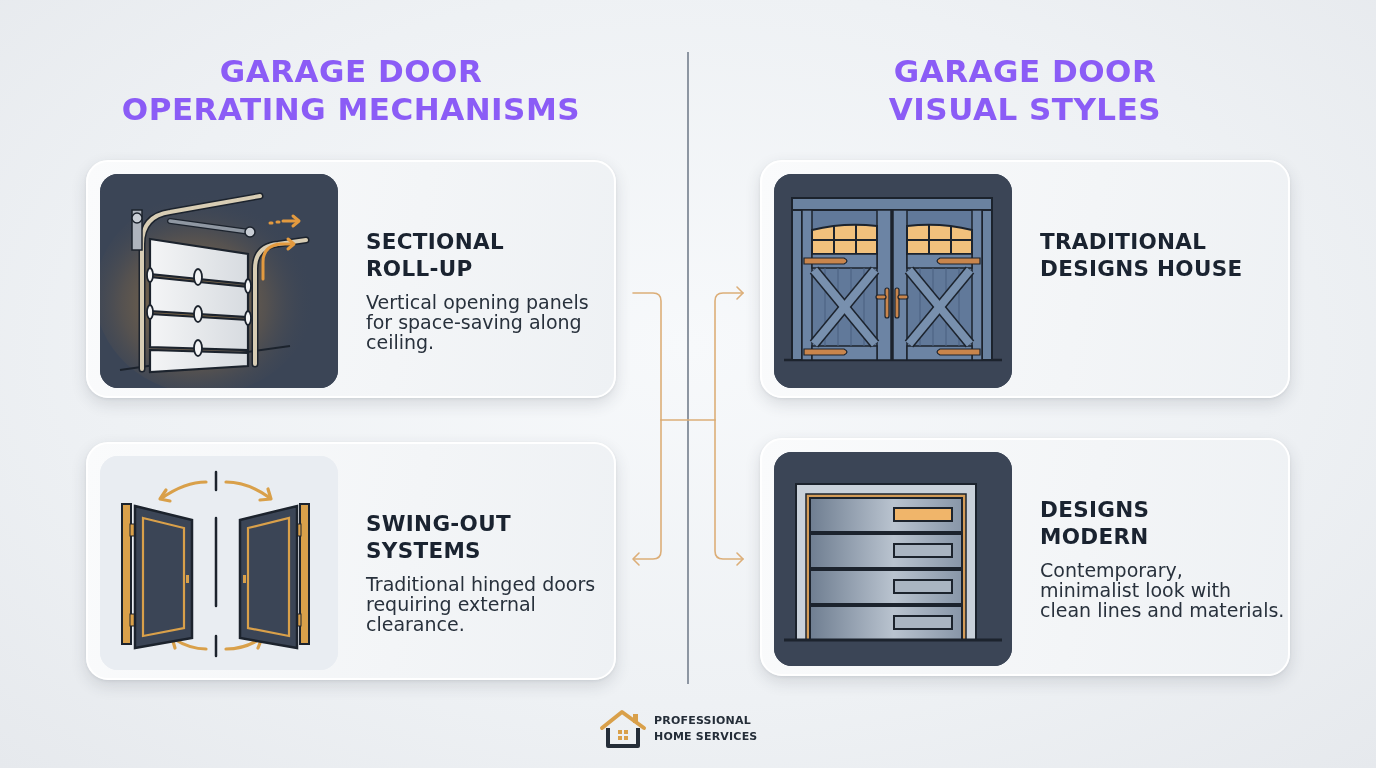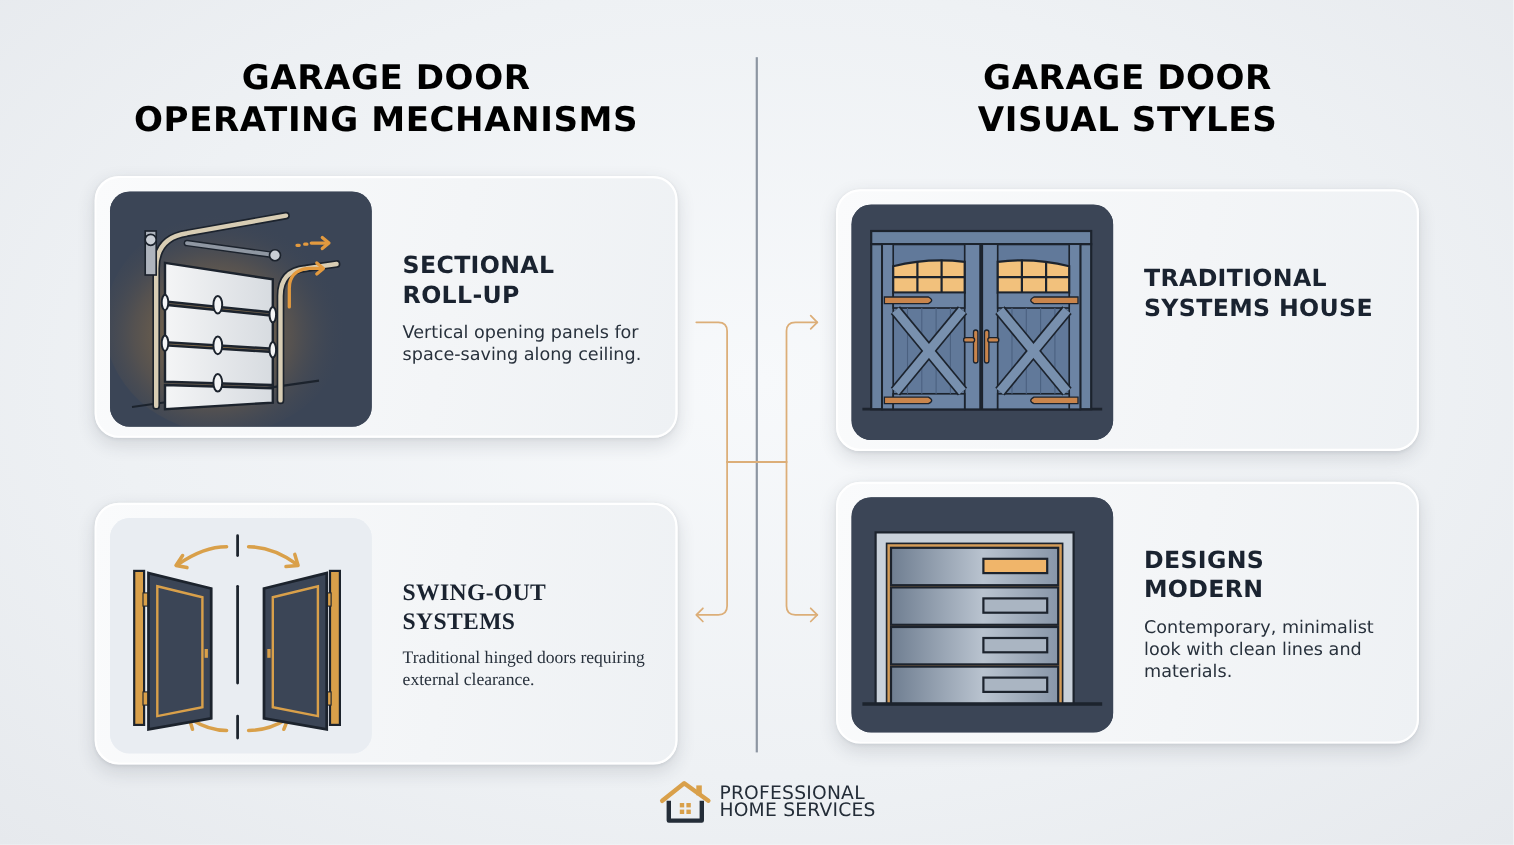--- a/index.html
+++ b/index.html
@@ -10,74 +10,74 @@
     color: #1c2530;
     position: relative;
   }
   .section-title {
     position: absolute;
     text-align: center;
     font-weight: 700;
     font-size: 31px;
     line-height: 38px;
     letter-spacing: 0.5px;
-    color: #000000;
+    color: #8b5cf6;
   }
   .title-left { left: 60px; width: 582px; top: 52px; }
   .title-right { left: 730px; width: 590px; top: 52px; }
 
   .divider {
     position: absolute; left: 687px; top: 52px; width: 2px; height: 632px;
     background: #8d96a2;
   }
 
   .card {
     position: absolute;
     width: 530px; height: 238px;
     background: linear-gradient(100deg, #fafbfc 0%, #f3f5f7 60%, #eef1f4 100%);
     border-radius: 22px;
     border: 2px solid #ffffff;
     box-shadow: 0 6px 16px rgba(40,50,65,0.14), 0 1px 3px rgba(40,50,65,0.08);
     padding-left: 48px;
   }
   .card.c1 { left: 86px; top: 160px; }
-  .card.c2 { left: 86px; top: 457px; font-family: Liberation Serif, serif; }
-  .card.c3 { left: 760px; top: 172px; }
+  .card.c2 { left: 86px; top: 442px; }
+  .card.c3 { left: 760px; top: 160px; }
   .card.c4 { left: 760px; top: 438px; }
 
   .thumb {
     position: absolute; left: 12px; top: 12px;
     width: 238px; height: 214px;
     border-radius: 18px;
     background: #3b4556;
     overflow: hidden;
   }
   .thumb.light { background: #e9edf2; }
   .thumb svg { width: 100%; height: 100%; display: block; }
 
   .card-text { position: absolute; left: 278px; top: 66px; width: 245px; }
   .card-heading {
     font-weight: 700; font-size: 21.5px; line-height: 27px;
     color: #1a2330; letter-spacing: 0.3px;
   }
   .card-desc {
-    margin-top: 10px; font-size: 16px; line-height: 20px; color: #28313c;
+    margin-top: 10px; font-size: 19px; line-height: 20px; color: #28313c;
   }
   .c4 .card-text { top: 56px; }
   .c2 .card-text { top: 66px; }
 
   .connector { position: absolute; left: 620px; top: 270px; width: 140px; height: 320px; }
 
   .brand {
     position: absolute; left: 598px; top: 708px; height: 42px; width: 200px;
     display: flex; align-items: center;
   }
   .brand svg { width: 52px; height: 42px; flex: 0 0 auto; }
   .brand-text {
-    margin-left: 4px; font-weight: 400; font-size: 17px; line-height: 16px; color: #242d38;
+    margin-left: 4px; font-weight: 700; font-size: 11px; line-height: 16px; color: #242d38;
     letter-spacing: 0.2px;
   }
 </style>
 </head>
 <body>
 
 <div class="section-title title-left">
   <div>GARAGE DOOR</div>
   <div>OPERATING MECHANISMS</div>
 </div>
@@ -284,21 +284,21 @@
         <rect x="111" y="114" width="4" height="30" rx="2"></rect>
         <rect x="102" y="121" width="10" height="4" rx="2"></rect>
         <rect x="121" y="114" width="4" height="30" rx="2"></rect>
         <rect x="124" y="121" width="10" height="4" rx="2"></rect>
       </g>
     </svg>
   </div>
   <div class="card-text">
     <div class="card-heading">
       <div>TRADITIONAL</div>
-      <div>SYSTEMS HOUSE</div>
+      <div>DESIGNS HOUSE</div>
     </div>
   </div>
 </div>
 
 <div class="card c4">
   <div class="thumb">
     <svg viewBox="0 0 238 214">
       <defs>
         <linearGradient id="metal" x1="0" x2="1" y1="0" y2="0">
           <stop offset="0%" stop-color="#6f7e91"></stop>

